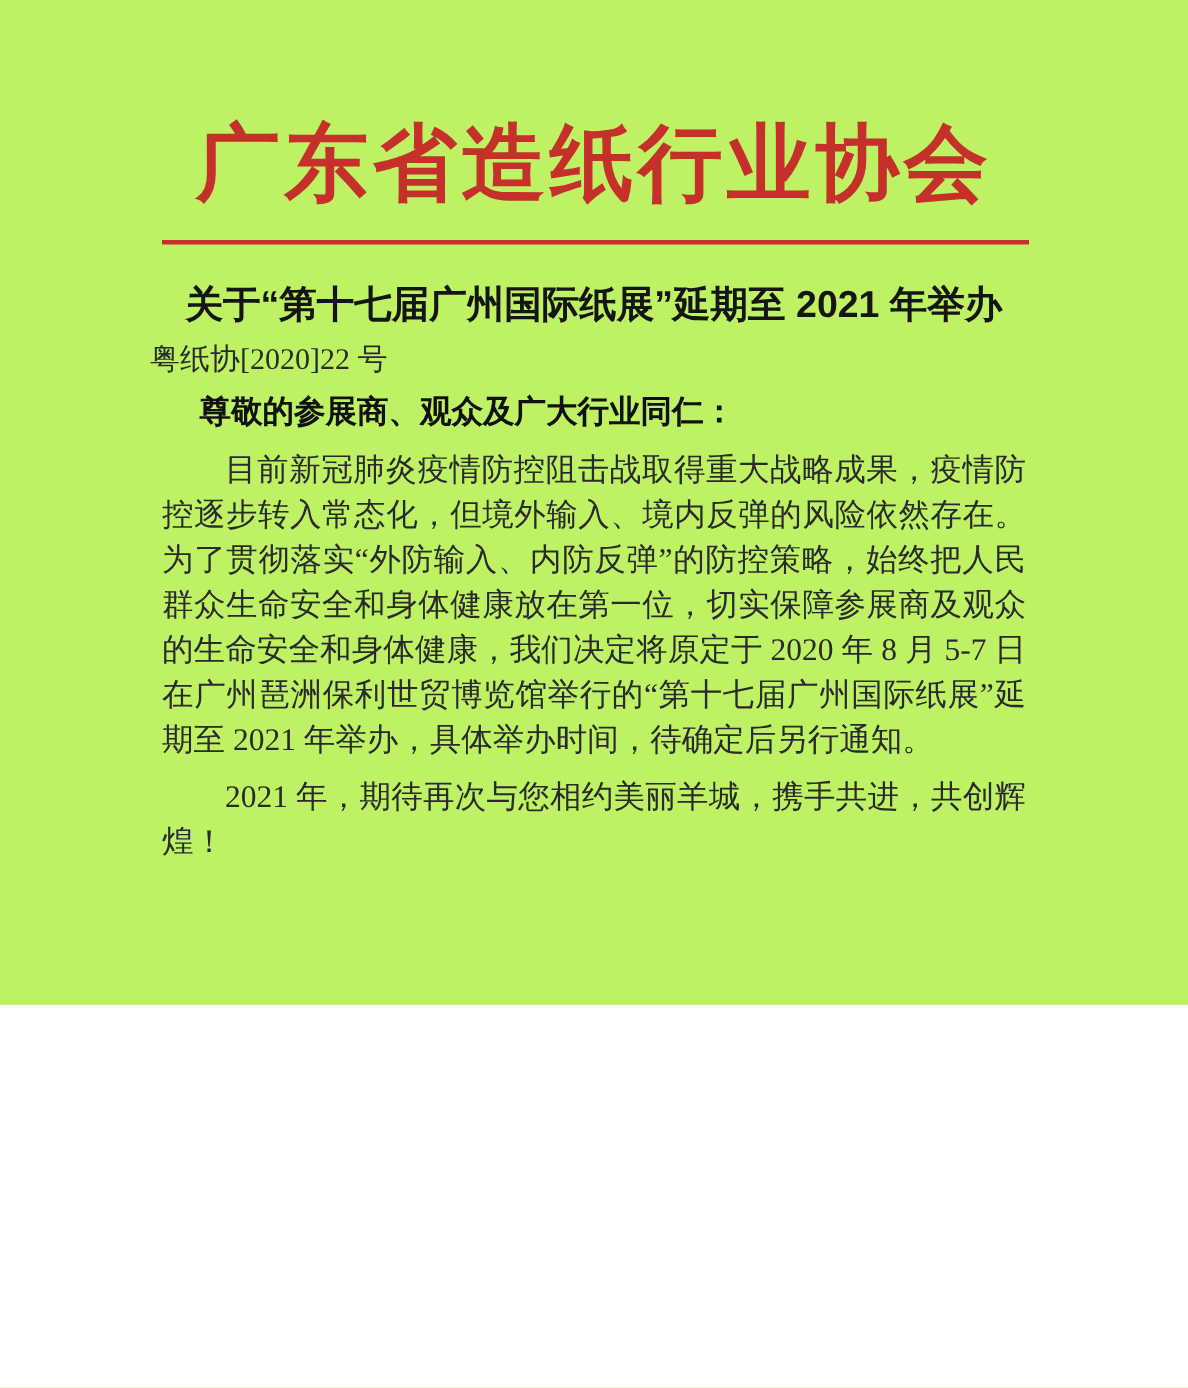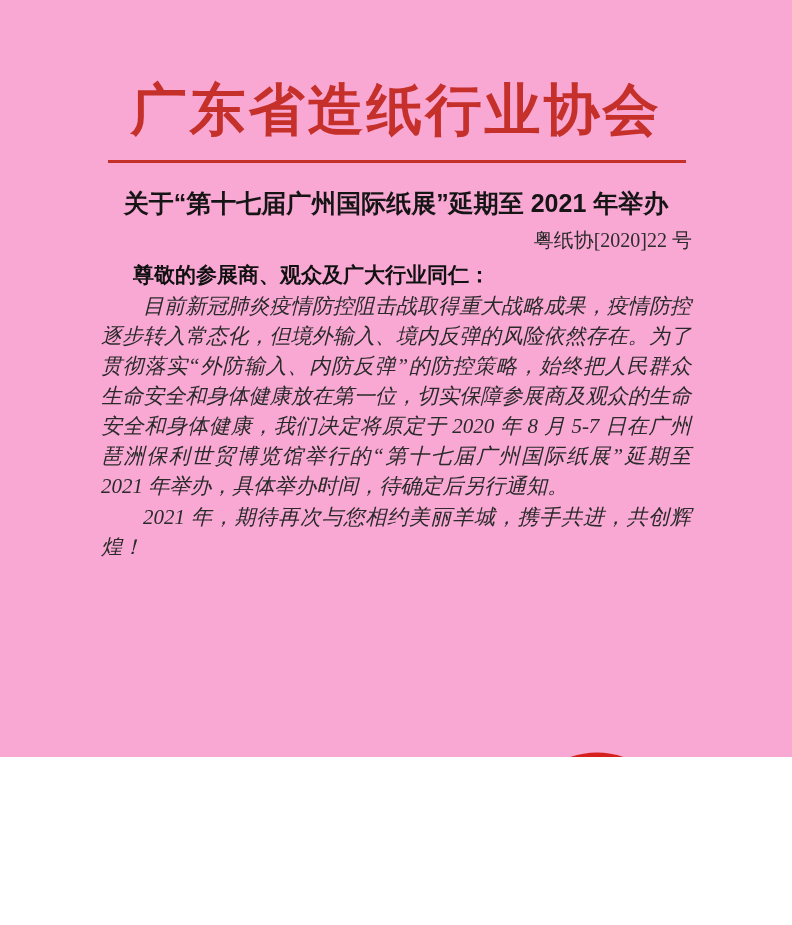--- a/index.html
+++ b/index.html
@@ -3,23 +3,23 @@
 <meta charset="utf-8">
 <style>
   html, body {
     margin: 0;
     padding: 0;
     background: #ffffff;
   }
   .page {
     position: relative;
     width: 792px;
-    height: 757px;
+    height: 670px;
     margin: 0 auto;
-    background: #f9a8d4;
+    background: #bef264;
     overflow: hidden;
     font-family: "Liberation Serif", "DejaVu Serif", serif;
     color: #242424;
   }
   .content {
     position: absolute;
     left: 100px;
     right: 100px;
     top: 66px;
   }
@@ -42,42 +42,41 @@
     margin-top: 22px;
     text-align: center;
     font-family: "Liberation Sans", "DejaVu Sans", sans-serif;
     font-weight: bold;
     font-size: 25px;
     line-height: 37px;
     color: #151515;
   }
   .doc-number {
     margin-top: 4px;
-    text-align: right;
+    text-align: left;
     font-size: 20px;
     line-height: 28px;
     color: #2b2b2b;
   }
   .salutation {
     margin-top: 6px;
     font-family: "Liberation Sans", "DejaVu Sans", sans-serif;
     font-weight: bold;
     font-size: 21px;
     line-height: 30px;
     color: #111111;
     margin-left: 33px;
   }
   .body-text p {
-    margin: 1px;
+    margin: 8px;
     font-size: 21px;
     line-height: 30px;
     text-align: justify;
     text-indent: 2em;
     color: #2a2a2a;
-    font-style: italic;
   }
   .signature-org {
     position: absolute;
     top: 783px;
     right: 88px;
     font-size: 21px;
     line-height: 28px;
     color: #1f1f1f;
     letter-spacing: 1px;
     z-index: 1;

